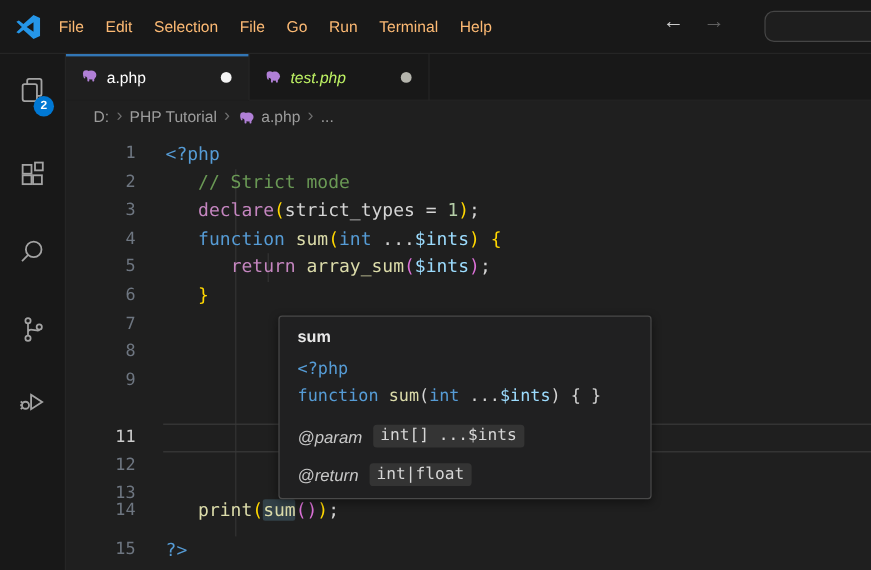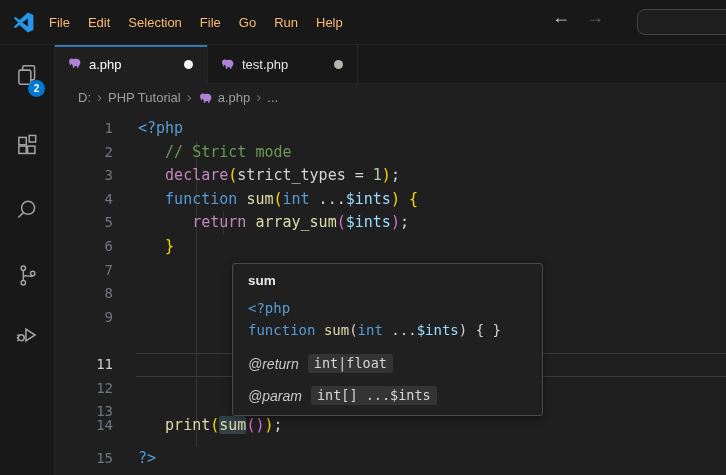--- a/index.html
+++ b/index.html
@@ -75,20 +75,21 @@
         <path fill="#2596e8" fill-rule="evenodd" d="M71 2 L31 38 L13 24 L3 29 L25 50 L3 71 L13 76 L31 62 L71 98 L97 86 L97 14 Z M71 31 L71 69 L44 50 Z"></path>
       </svg>
   </span>
   <div class="menus">
       <div class="menu-item">File</div>
       <div class="menu-item">Edit</div>
       <div class="menu-item">Selection</div>
       <div class="menu-item">File</div>
       <div class="menu-item">Go</div>
       <div class="menu-item">Run</div>
+      <div class="menu-item">Terminal</div>
       <div class="menu-item">Help</div>
     </div>
   <div class="nav-arrows">
     <span class="nav-back">←</span>
     <span class="nav-fwd">→</span>
   </div>
   <div class="cmdbox"></div>
 </div>
 
 <div class="activitybar">
@@ -149,21 +150,21 @@
     <div class="tab" style="width: 150px;">
       <span><svg width="15" height="15" viewBox="0 0 16 16">
           <g fill="#b180d7">
             <ellipse cx="9.6" cy="8" rx="4.6" ry="4.1"></ellipse>
             <circle cx="5.2" cy="6.6" r="2.9"></circle>
             <path d="M3.2 6 q-1.5 3 0.3 5.2 l1 -0.6 q-1.4 -1.9 0 -4.1 z"></path>
             <rect x="6.2" y="10.5" width="1.7" height="3.2" rx="0.6"></rect>
             <rect x="10.6" y="10.5" width="1.7" height="3.2" rx="0.6"></rect>
           </g>
         </svg></span>
-      <span class="tab-label" style="color: #e5e5e5;">test.php</span>
+      <span class="tab-label" style="color: #bef264; font-style: italic;">test.php</span>
       <span class="dot" style="background: rgb(181, 181, 173);"></span>
     </div>
   </div>
 
 <div class="breadcrumb">
     <span class="bc-item">
       <span>D:</span>
     </span>
     <span class="bc-sep">›</span>
     <span class="bc-item">
@@ -253,21 +254,21 @@
   </div>
 
 <div class="tooltip">
   <div class="tt-title">sum</div>
   <div class="tt-codeblock" id="tt-code">
       <div class="tt-code"><span style="color: rgb(86, 156, 214);">&lt;?php</span></div>
       <div class="tt-code"><span style="color: rgb(86, 156, 214);">function</span><span style="color: rgb(212, 212, 212);"> </span><span style="color: rgb(220, 220, 170);">sum</span><span style="color: rgb(212, 212, 212);">(</span><span style="color: rgb(86, 156, 214);">int</span><span style="color: rgb(212, 212, 212);"> ...</span><span style="color: rgb(156, 220, 254);">$ints</span><span style="color: rgb(212, 212, 212);">)</span><span style="color: rgb(212, 212, 212);"> { }</span></div>
     </div>
   <div id="tt-tags">
       <div class="tt-tag">
+        <span class="tt-tag-label">@param</span>
+        <span class="chip">int[] ...$ints</span>
+      </div>
+      <div class="tt-tag">
         <span class="tt-tag-label">@return</span>
         <span class="chip">int|float</span>
       </div>
-      <div class="tt-tag">
-        <span class="tt-tag-label">@param</span>
-        <span class="chip">int[] ...$ints</span>
-      </div>
     </div>
 </div>
 
 </body></html>

